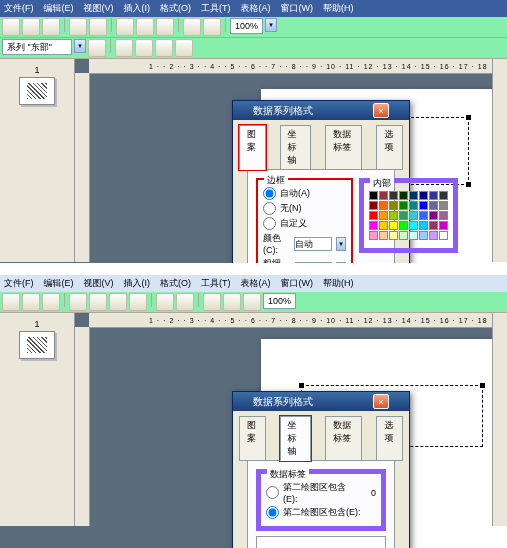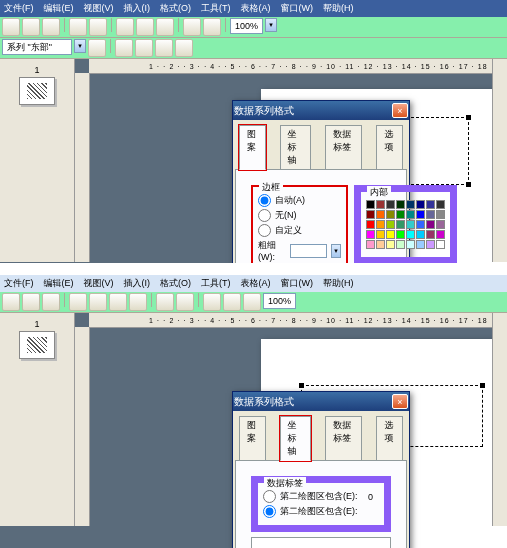--- a/index.html
+++ b/index.html
@@ -24,28 +24,28 @@
 .page{position:absolute;background:#fff;box-shadow:2px 2px 6px rgba(0,0,0,.4)}
 .top .page{left:186px;top:30px;width:310px;height:230px}
 .bottom .page{left:186px;top:26px;width:310px;height:240px}
 .chartobj{position:absolute;border:1px dashed #000;background:#fff}
 .top .chartobj{left:40px;top:28px;width:166px;height:66px}
 .bottom .chartobj{left:40px;top:46px;width:180px;height:60px}
 .handle{position:absolute;width:5px;height:5px;background:#000}
 .dialog{position:absolute;background:#ece9d8;border:1px solid #0a246a;box-shadow:2px 2px 6px rgba(0,0,0,.5);font-size:10px}
 .top .dialog{left:232px;top:100px;width:176px}
 .bottom .dialog{left:232px;top:116px;width:176px}
-.titlebar{background:linear-gradient(#3b6ea5,#1e3f7c);color:#fff;padding:2px 1px;display:flex;justify-content:space-between;align-items:center;font-size:10px}
+.titlebar{background:linear-gradient(#3b6ea5,#1e3f7c);color:#fff;padding:2px 20px;display:flex;justify-content:space-between;align-items:center;font-size:10px}
 .closebox{width:14px;height:13px;background:linear-gradient(#f7a88b,#d9541e);border:1px solid #fff;color:#fff;font-size:9px;display:flex;align-items:center;justify-content:center;border-radius:2px}
 .tabs{display:flex;padding:4px 6px 0;gap:14px}
 .tab{padding:2px 7px;border:1px solid #919b9c;background:#f3f1e7;font-size:9px;position:relative;top:1px;cursor:pointer}
 .tab.active{background:#fcfcfe;border-bottom:1px solid #fcfcfe;z-index:1}
 .tab.hl{outline:1px solid #d00}
-.tabpanel{margin:0 2px 6px;border:1px solid #919b9c;background:#fcfcfe;padding:15px}
-.fieldset{border:7px solid #8b5cf6;padding:5px;margin-bottom:5px;position:relative}
+.tabpanel{margin:0 14px 6px;border:1px solid #919b9c;background:#fcfcfe;padding:8px}
+.fieldset{border:5px solid #8b5cf6;padding:5px;margin-bottom:5px;position:relative}
 .fieldset.hl{border:2px solid #d00}
 .legend{position:absolute;top:-6px;left:6px;background:#fcfcfe;padding:0 3px;font-size:9px}
 .row{display:flex;align-items:center;gap:4px;margin:2px 0;font-size:9px}
 .row input[type=radio]{margin:0}
 .textfield{width:44px;height:12px;border:1px solid #7f9db9;background:#fff}
 .droparrow{width:10px;height:12px;background:linear-gradient(#dbeafd,#a6c7ee);border:1px solid #7f9db9;font-size:7px;display:flex;align-items:center;justify-content:center}
 .twocol{display:flex;gap:6px}
 .leftcol{flex:0 0 62px}
 .rightcol{flex:1}
 .palette{display:grid;grid-template-columns:repeat(8,9px);grid-auto-rows:9px;gap:1px;margin:3px 0}
@@ -145,20 +145,25 @@
                 <input type="radio" checked="" style="">
                 <span>自动(A)</span>
               </div>
             <div class="row">
                 <input type="radio" style="">
                 <span>无(N)</span>
               </div>
             <div class="row">
                 <input type="radio" style="">
                 <span>自定义</span>
+              </div>
+            <div class="row">
+                <span>颜色(C):</span>
+                <div class="textfield">自动</div>
+                <div class="droparrow">▾</div>
               </div>
             <div class="row">
                 <span>粗细(W):</span>
                 <div class="textfield"></div>
                 <div class="droparrow">▾</div>
               </div>
 
           </div>
 
         </div>

